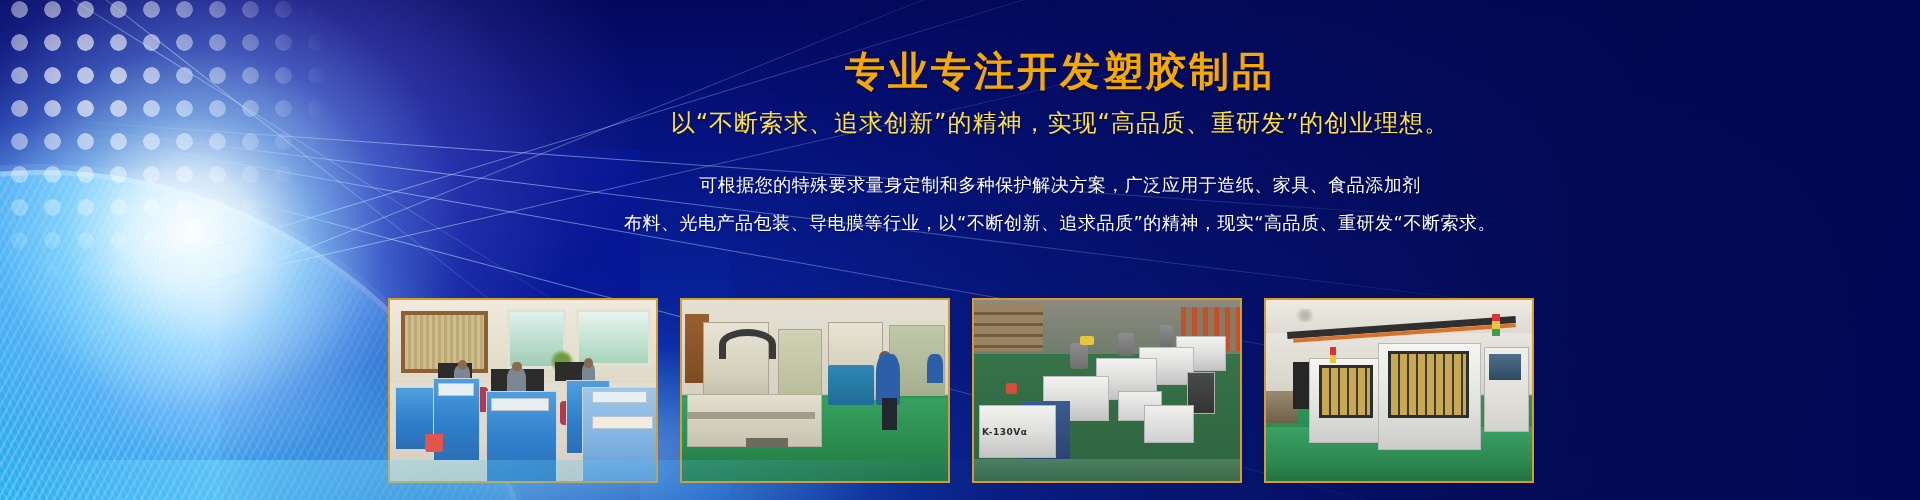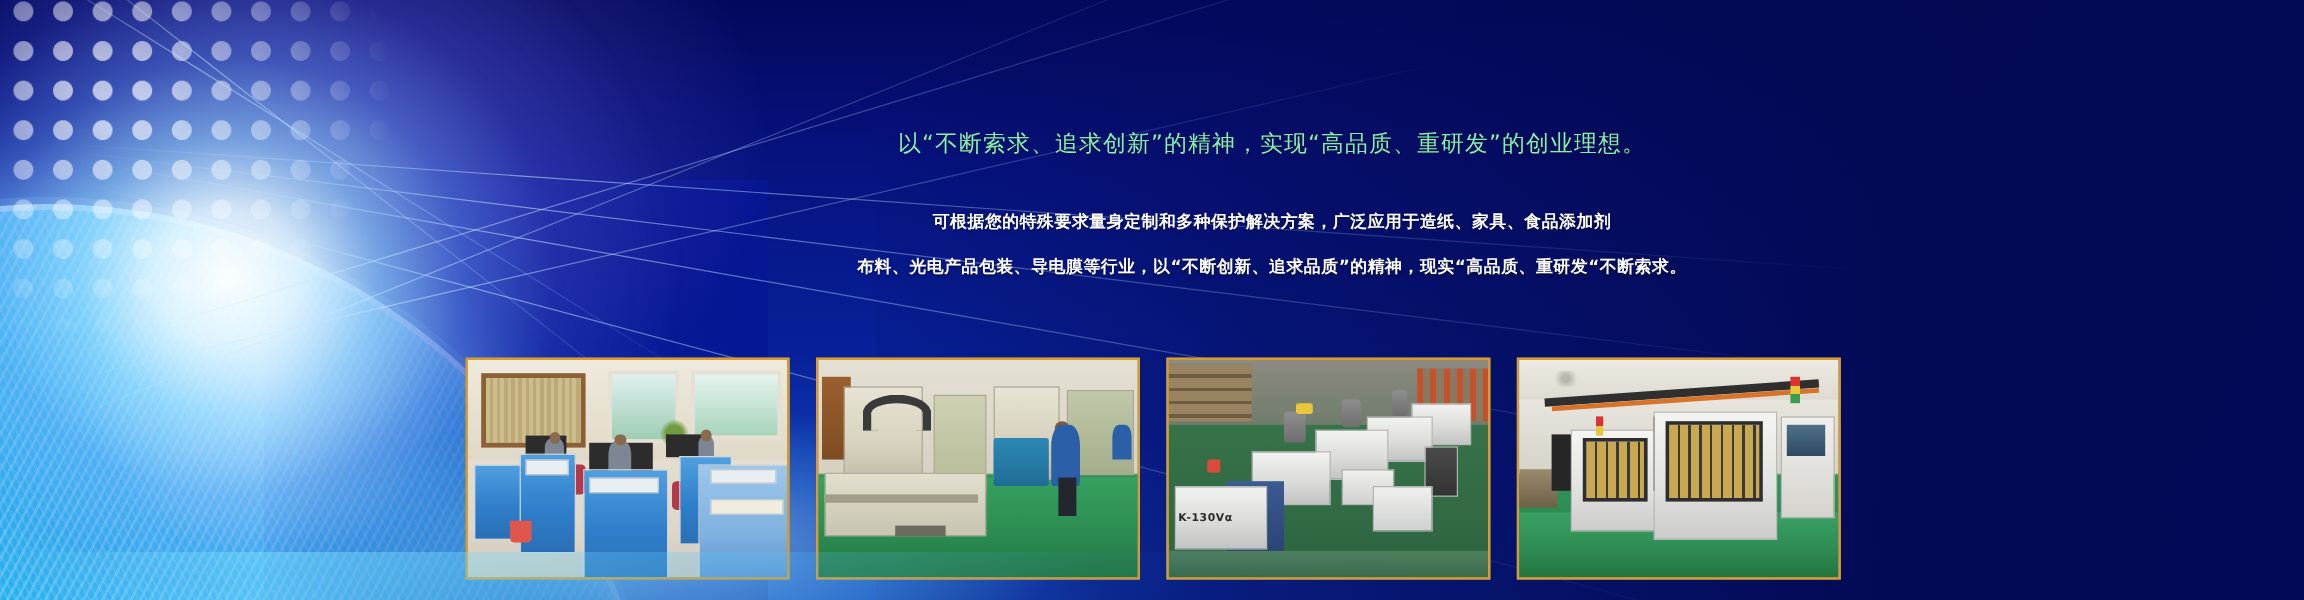--- a/index.html
+++ b/index.html
@@ -167,44 +167,43 @@
     padding-left: 200px;
     box-sizing: border-box;
   }
 
   .subline {
     position: absolute;
     top: 107px;
     left: 0;
     width: 100%;
     text-align: center;
-    font-size: 19px;
-    color: #86efac;
+    font-size: 24px;
+    color: #fde047;
     letter-spacing: 1px;
     padding-left: 200px;
     box-sizing: border-box;
     text-shadow: 0 1px 2px rgba(0,0,0,0.4);
   }
 
   .body-lines {
     position: absolute;
     top: 166px;
     left: 0;
     width: 100%;
     padding-left: 200px;
     box-sizing: border-box;
     text-align: center;
   }
   .body-line {
-    font-size: 14px;
+    font-size: 18px;
     color: #ffffff;
     letter-spacing: 0.5px;
     line-height: 38px;
     text-shadow: 0 1px 2px rgba(0,0,0,0.4);
-    font-weight: bold;
   }
 
   
   .photos {
     position: absolute;
     left: 388px;
     top: 298px;
     display: flex;
     gap: 22px;
   }
@@ -366,20 +365,21 @@
     <div class="ray" style="width:1400px; transform:rotate(15deg); top:150px;"></div>
     <div class="ray" style="width:1200px; transform:rotate(-17deg); top:300px; left:40px;"></div>
     <div class="ray" style="width:1200px; transform:rotate(-13deg); top:320px; left:40px;"></div>
     <div class="ray" style="width:1100px; transform:rotate(-22deg); top:360px; left:30px;"></div>
     <div class="ray" style="width:700px;  transform:rotate(32deg);  top:-40px; left:10px;"></div>
     <div class="ray" style="width:700px;  transform:rotate(38deg);  top:-60px; left:30px;"></div>
   </div>
 
   <div class="content">
 
+    <div class="headline">专业专注开发塑胶制品</div>
 
     <div class="subline">以“不断索求、追求创新”的精神，实现“高品质、重研发”的创业理想。</div>
 
     <div class="body-lines">
       <div class="body-line">可根据您的特殊要求量身定制和多种保护解决方案，广泛应用于造纸、家具、食品添加剂</div>
       <div class="body-line">布料、光电产品包装、导电膜等行业，以“不断创新、追求品质”的精神，现实“高品质、重研发“不断索求。</div>
     </div>
 
     <div class="photos">
 

